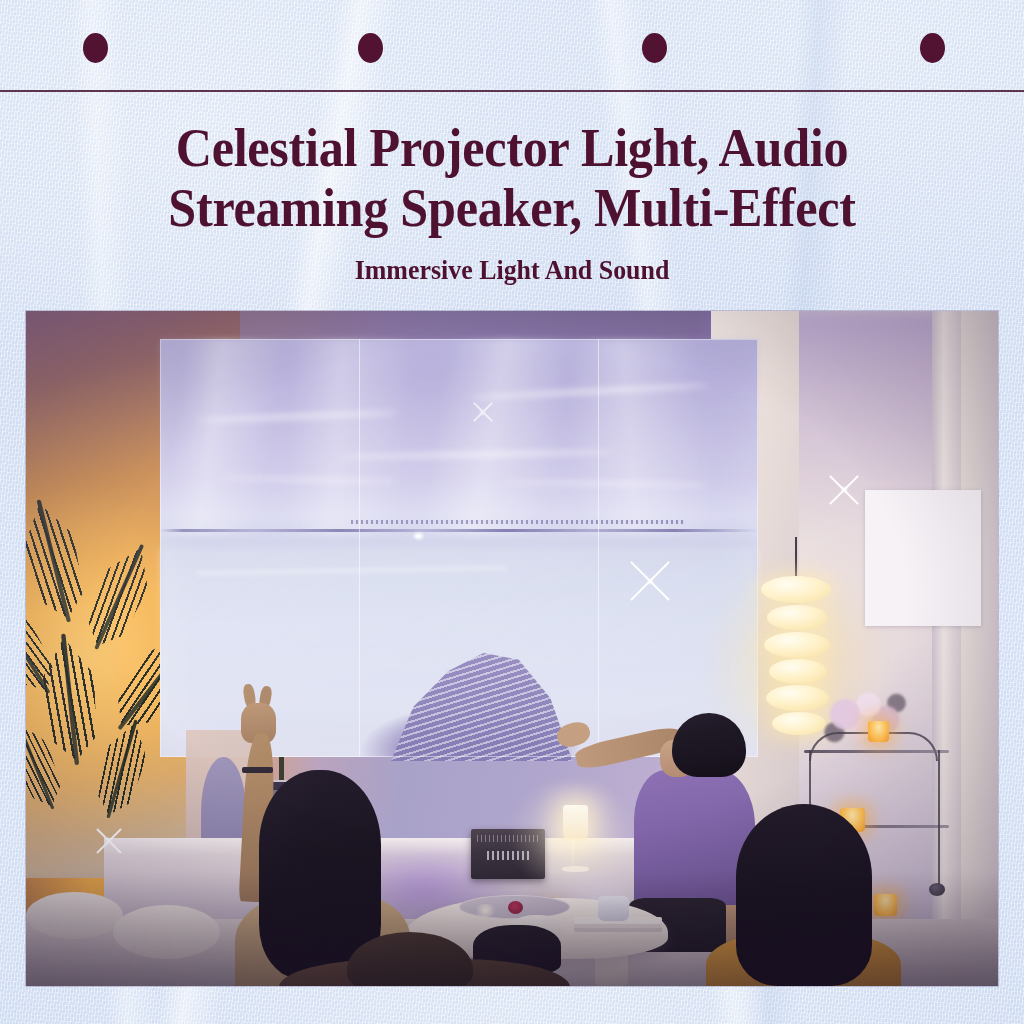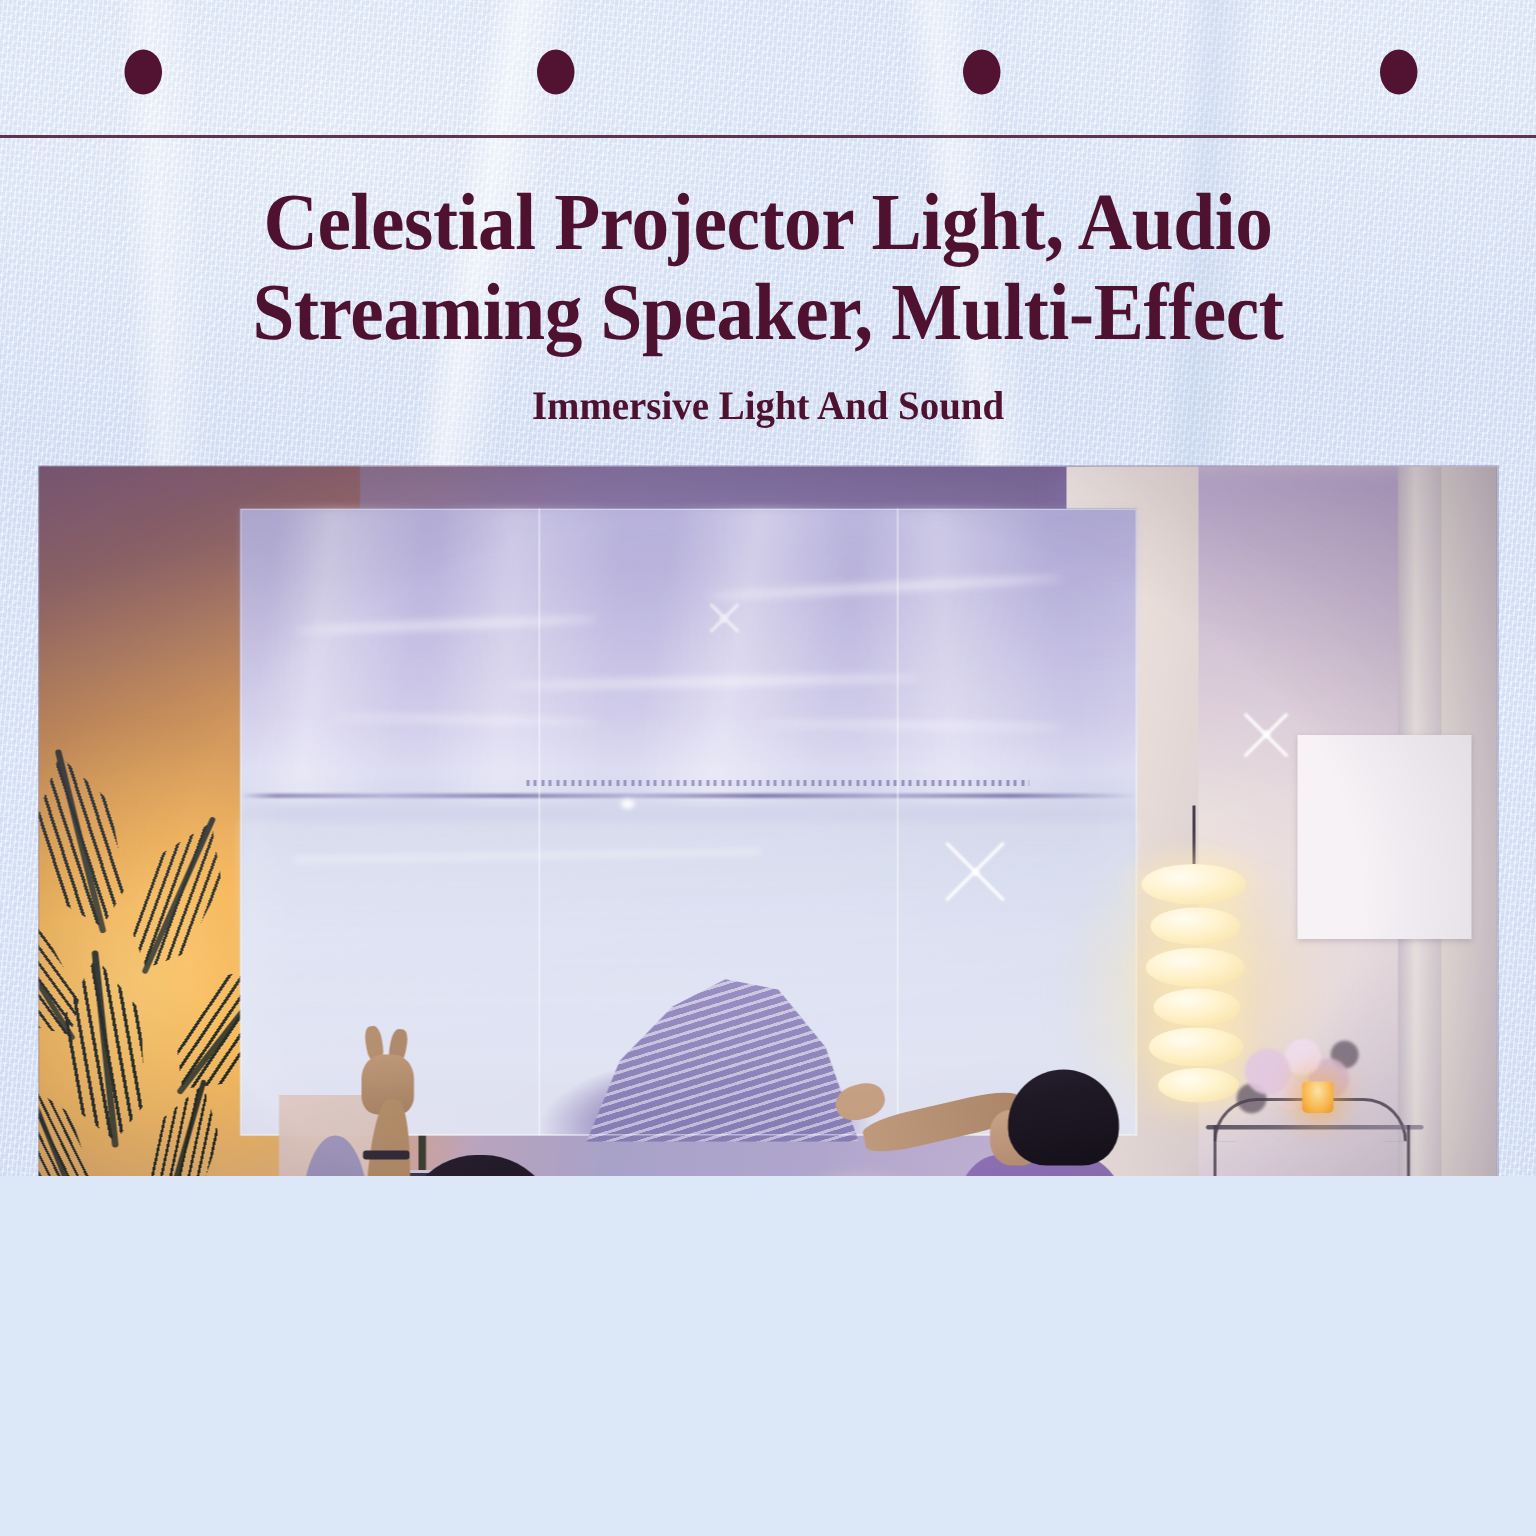--- a/index.html
+++ b/index.html
@@ -15,21 +15,21 @@
     font-family: "Liberation Serif", "DejaVu Serif", serif;
     background: #dce7f8;
     position: relative;
   }
 
   
   .page {
     position: absolute;
     inset: 0;
     width: 1024px;
-    height: 784px;
+    height: 1024px;
     background:
       radial-gradient(ellipse 60% 40% at 20% 12%, rgba(255,255,255,0.55), rgba(255,255,255,0) 70%),
       radial-gradient(ellipse 50% 35% at 85% 5%,  rgba(255,255,255,0.40), rgba(255,255,255,0) 70%),
       radial-gradient(ellipse 70% 50% at 50% 98%, rgba(255,255,255,0.45), rgba(255,255,255,0) 70%),
       linear-gradient(178deg, #e2ebfa 0%, #dbe5f7 35%, #e0e9fa 62%, #d9e4f7 100%);
     overflow: hidden;
   }
 
   
   .page::before {

